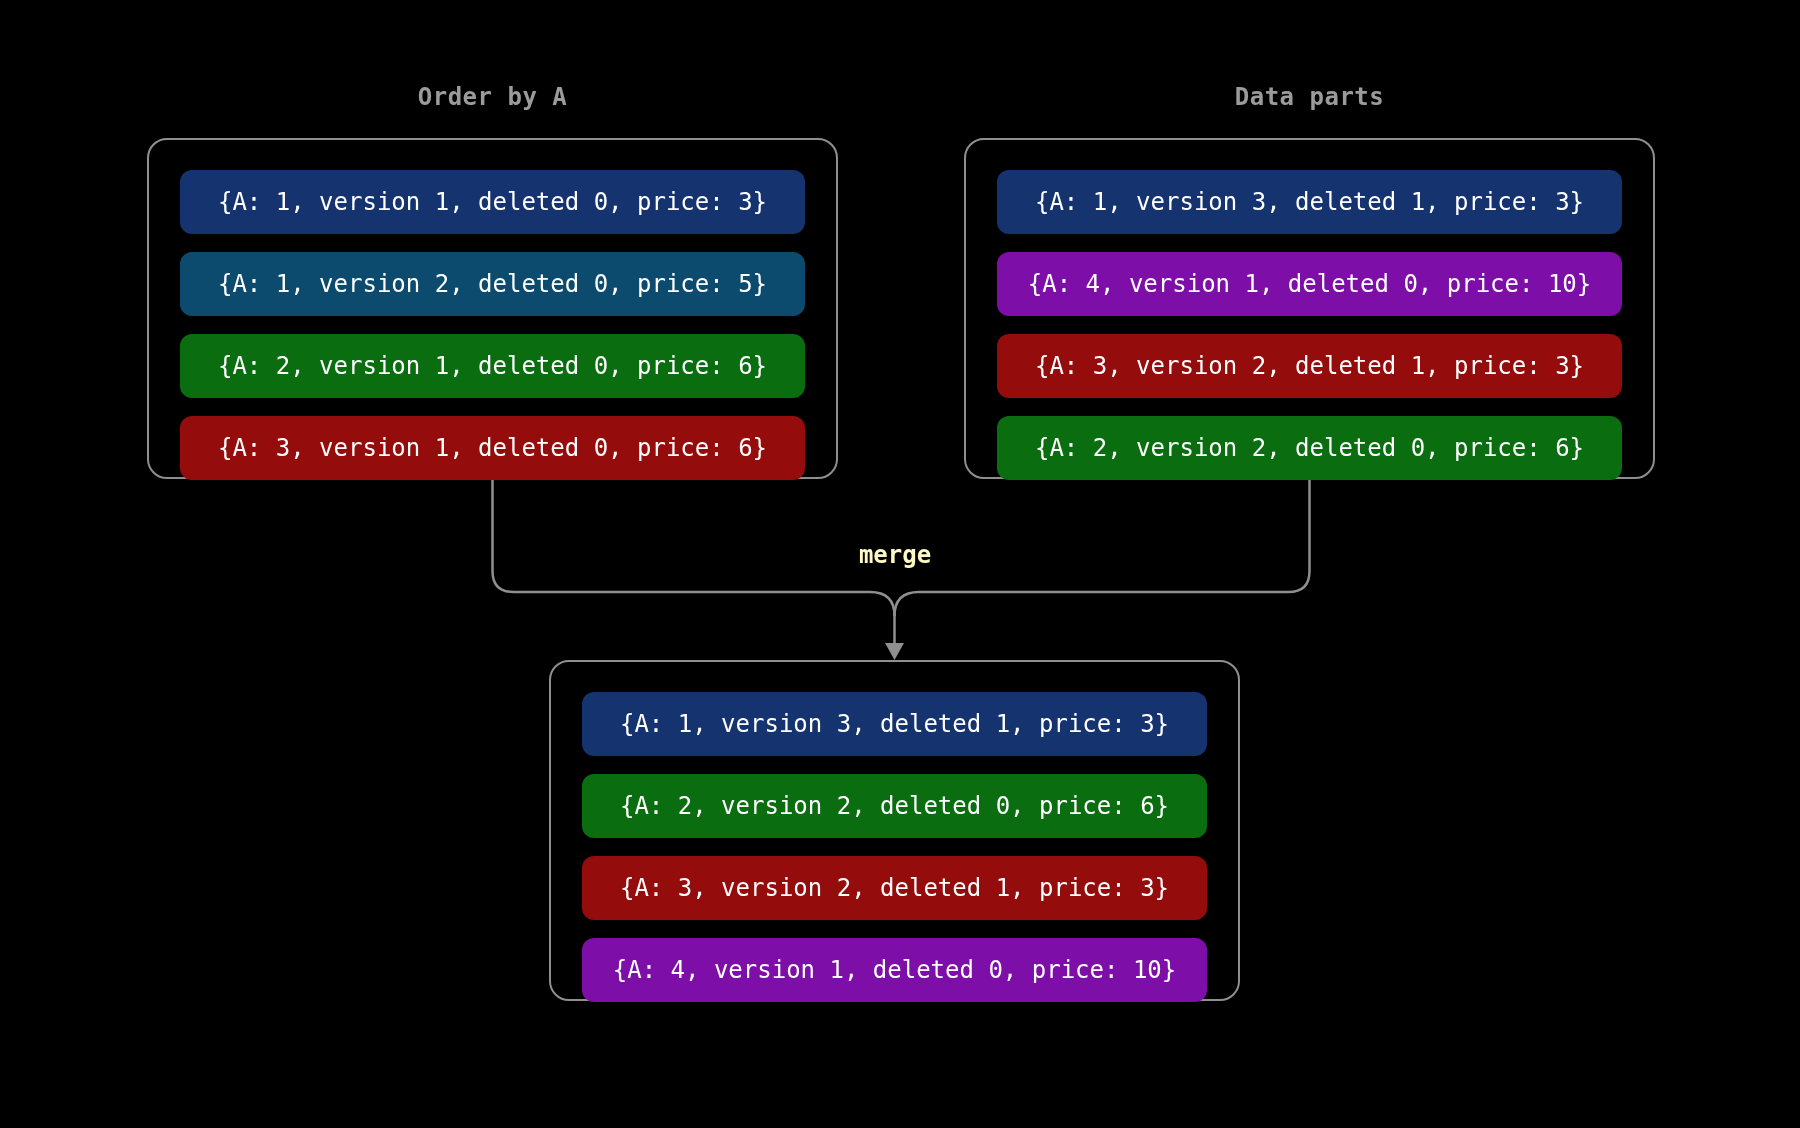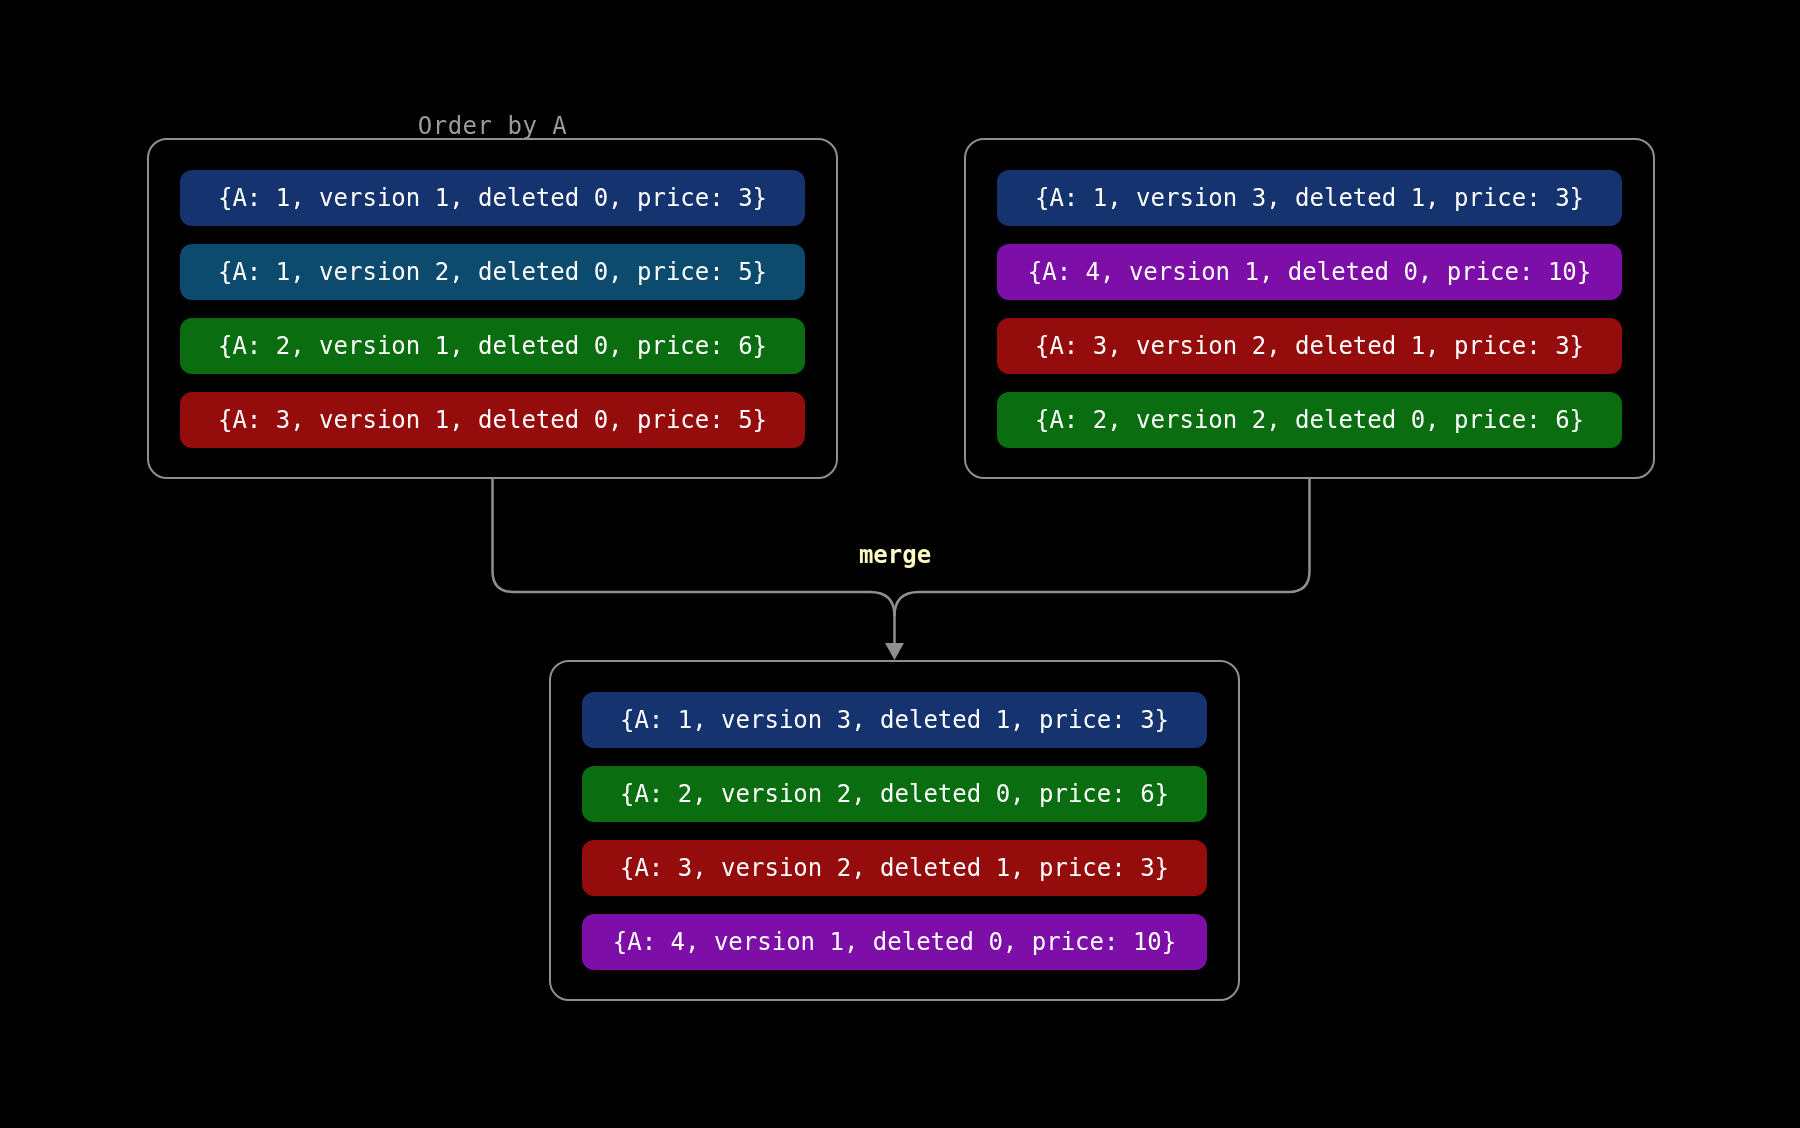--- a/index.html
+++ b/index.html
@@ -21,43 +21,42 @@
     top: 0;
     pointer-events: none;
   }
   .box-title {
     position: absolute;
     width: 691px;
     text-align: center;
     color: #9b9b9b;
     font-size: 24px;
     line-height: 30px;
-    font-weight: normal;
+    font-weight: bold;
     letter-spacing: 0.5px;
     white-space: pre;
-    margin-top: 29px;
   }
   .title-left  { left: 147px; top: 82px; }
   .title-right { left: 964px; top: 82px; }
   .part-box {
     position: absolute;
     width: 691px;
     height: 341px;
     border: 2.5px solid #8f8f8f;
     border-radius: 20px;
     box-sizing: border-box;
     padding: 30px 31px 0 31px;
     background: #000000;
   }
   .box-left   { left: 147px; top: 138px; }
   .box-right  { left: 964px; top: 138px; }
   .box-merged { left: 549px; top: 660px; }
   .data-row {
     width: 100%;
-    height: 56px;
+    height: 64px;
     border-radius: 12px;
     margin-bottom: 18px;
     display: flex;
     align-items: center;
     justify-content: center;
     color: #ffffff;
     font-size: 24px;
     white-space: pre;
     overflow: hidden;
   }
@@ -81,26 +80,27 @@
 
   <svg class="connector-svg" width="1800" height="1128" viewBox="0 0 1800 1128">
     <path d="M 492.5 478 L 492.5 571 Q 492.5 592 513.5 592 L 870 592 Q 894.5 592 894.5 616" fill="none" stroke="#8f8f8f" stroke-width="2.5"></path>
     <path d="M 1309.5 478 L 1309.5 571 Q 1309.5 592 1288.5 592 L 919 592 Q 894.5 592 894.5 616" fill="none" stroke="#8f8f8f" stroke-width="2.5"></path>
     <path d="M 894.5 614 L 894.5 645" fill="none" stroke="#8f8f8f" stroke-width="2.5"></path>
     <polygon points="885,643 904,643 894.5,660" fill="#8f8f8f"></polygon>
   </svg>
 
   <div class="box-title title-left">Order by A</div>
 
+  <div class="box-title title-right">Data parts</div>
 
   <div class="part-box box-left">
     <div class="data-row" style="background: rgb(21, 51, 110);">{A: 1, version 1, deleted 0, price: 3}</div>
     <div class="data-row" style="background: #0c4a6e;">{A: 1, version 2, deleted 0, price: 5}</div>
     <div class="data-row" style="background: rgb(10, 110, 17);">{A: 2, version 1, deleted 0, price: 6}</div>
-    <div class="data-row" style="background: rgb(148, 12, 12);">{A: 3, version 1, deleted 0, price: 5}</div>
+    <div class="data-row" style="background: rgb(148, 12, 12);">{A: 3, version 1, deleted 0, price: 6}</div>
   </div>
 
   <div class="part-box box-right">
     <div class="data-row" style="background: rgb(21, 51, 110);">{A: 1, version 3, deleted 1, price: 3}</div>
     <div class="data-row" style="background: rgb(125, 15, 168);">{A: 4, version 1, deleted 0, price: 10}</div>
     <div class="data-row" style="background: rgb(148, 12, 12);">{A: 3, version 2, deleted 1, price: 3}</div>
     <div class="data-row" style="background: rgb(10, 110, 17);">{A: 2, version 2, deleted 0, price: 6}</div>
   </div>
 
   <div class="merge-label">merge</div>

